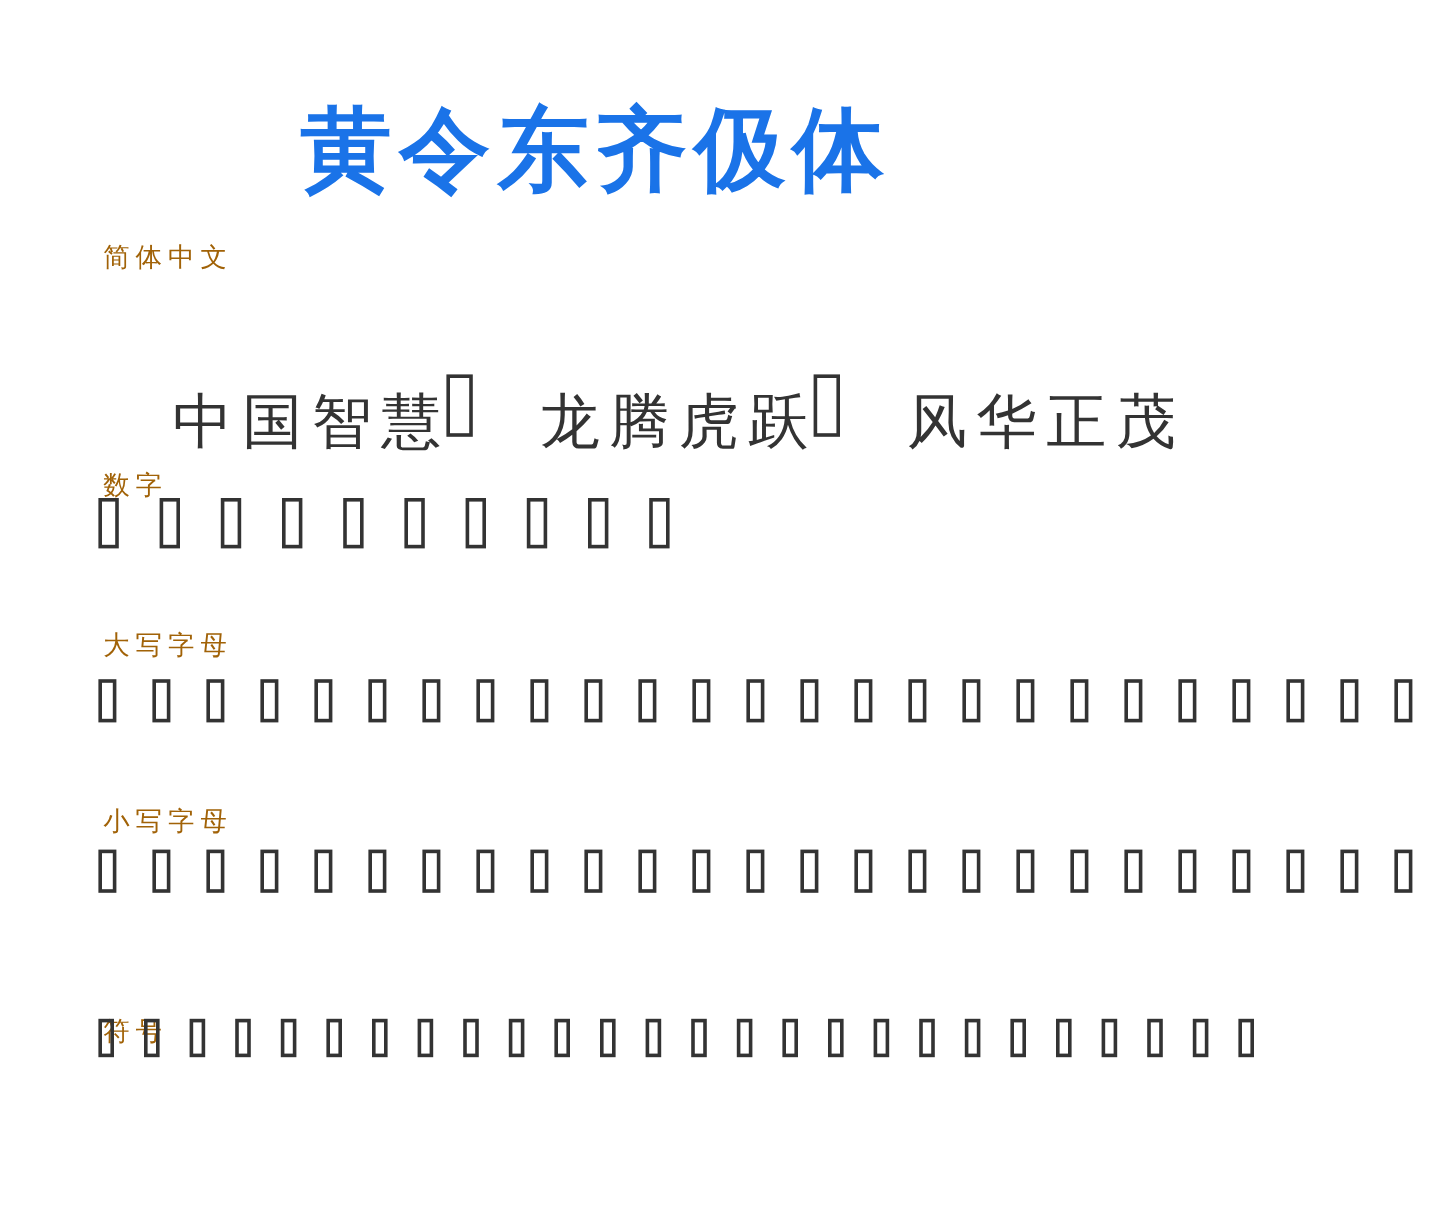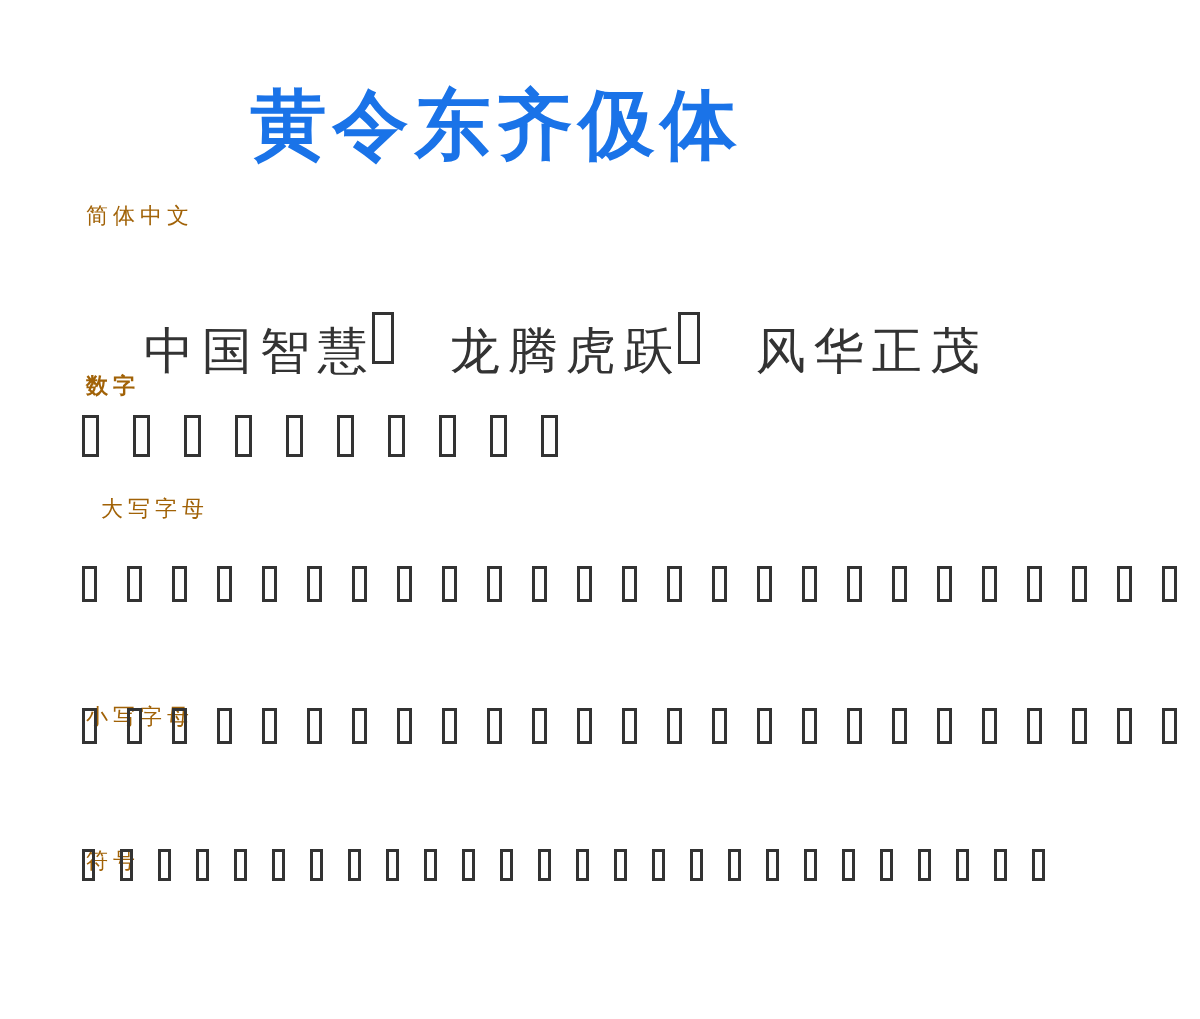--- a/index.html
+++ b/index.html
@@ -85,35 +85,35 @@
 </head>
 <body>
 
 <div class="title">黄令东齐伋体</div>
 
 <div class="section-label" style="top:203px;">简体中文</div>
 <div class="sample-line">
   <span class="chunk">中国智慧</span><span class="missing"></span><span class="gap"></span><span class="chunk">龙腾虎跃</span><span class="missing"></span><span class="gap"></span><span class="chunk">风华正茂</span>
 </div>
 
-<div class="section-label" style="top:372px;font-weight:bold;">数字</div>
+<div class="section-label" style="top:393px;">数字</div>
 <div class="glyph-row row-digits">
     <span class="glyph" title="0"></span>
     <span class="glyph" title="1"></span>
     <span class="glyph" title="2"></span>
     <span class="glyph" title="3"></span>
     <span class="glyph" title="4"></span>
     <span class="glyph" title="5"></span>
     <span class="glyph" title="6"></span>
     <span class="glyph" title="7"></span>
     <span class="glyph" title="8"></span>
     <span class="glyph" title="9"></span>
   </div>
 
-<div class="section-label" style="top:496px;margin-left:15px;">大写字母</div>
+<div class="section-label" style="top:526px;">大写字母</div>
 <div class="glyph-row row-upper">
     <span class="glyph" title="A"></span>
     <span class="glyph" title="B"></span>
     <span class="glyph" title="C"></span>
     <span class="glyph" title="D"></span>
     <span class="glyph" title="E"></span>
     <span class="glyph" title="F"></span>
     <span class="glyph" title="G"></span>
     <span class="glyph" title="H"></span>
     <span class="glyph" title="I"></span>
@@ -128,21 +128,21 @@
     <span class="glyph" title="R"></span>
     <span class="glyph" title="S"></span>
     <span class="glyph" title="T"></span>
     <span class="glyph" title="U"></span>
     <span class="glyph" title="V"></span>
     <span class="glyph" title="W"></span>
     <span class="glyph" title="X"></span>
     <span class="glyph" title="Y"></span>
   </div>
 
-<div class="section-label" style="top:704px;">小写字母</div>
+<div class="section-label" style="top:674px;font-family:Liberation Mono, monospace;">小写字母</div>
 <div class="glyph-row row-lower">
     <span class="glyph" title="a"></span>
     <span class="glyph" title="b"></span>
     <span class="glyph" title="c"></span>
     <span class="glyph" title="d"></span>
     <span class="glyph" title="e"></span>
     <span class="glyph" title="f"></span>
     <span class="glyph" title="g"></span>
     <span class="glyph" title="h"></span>
     <span class="glyph" title="i"></span>

